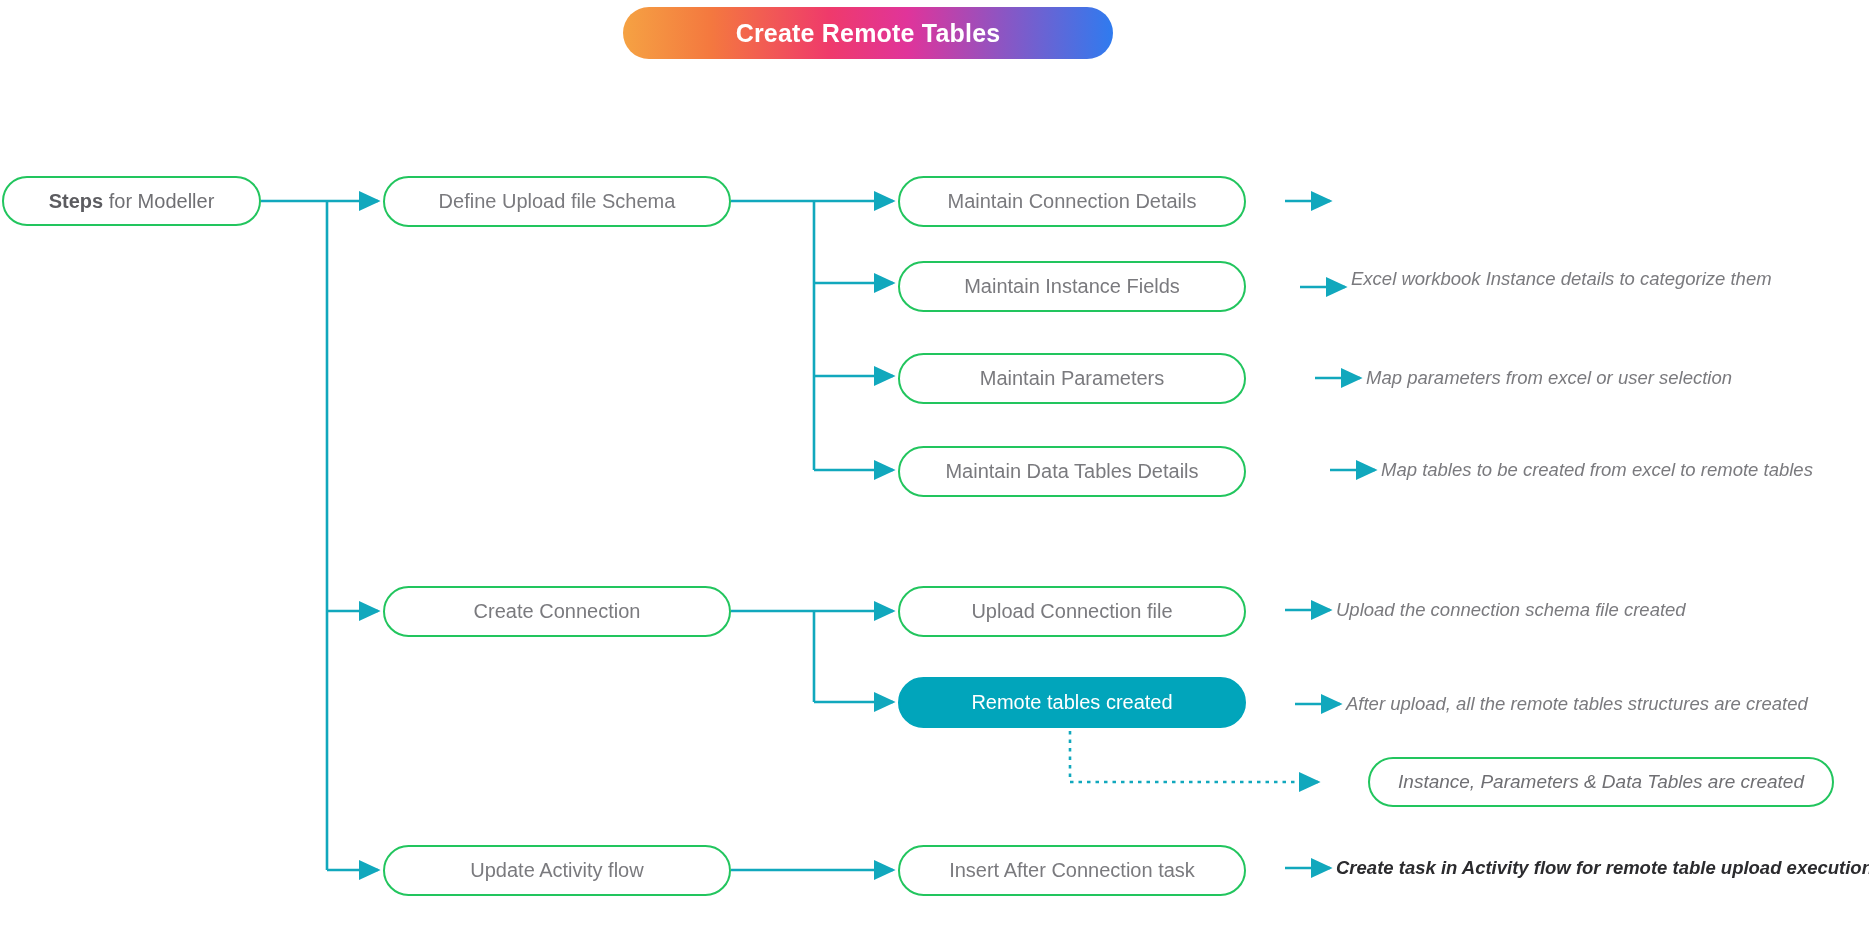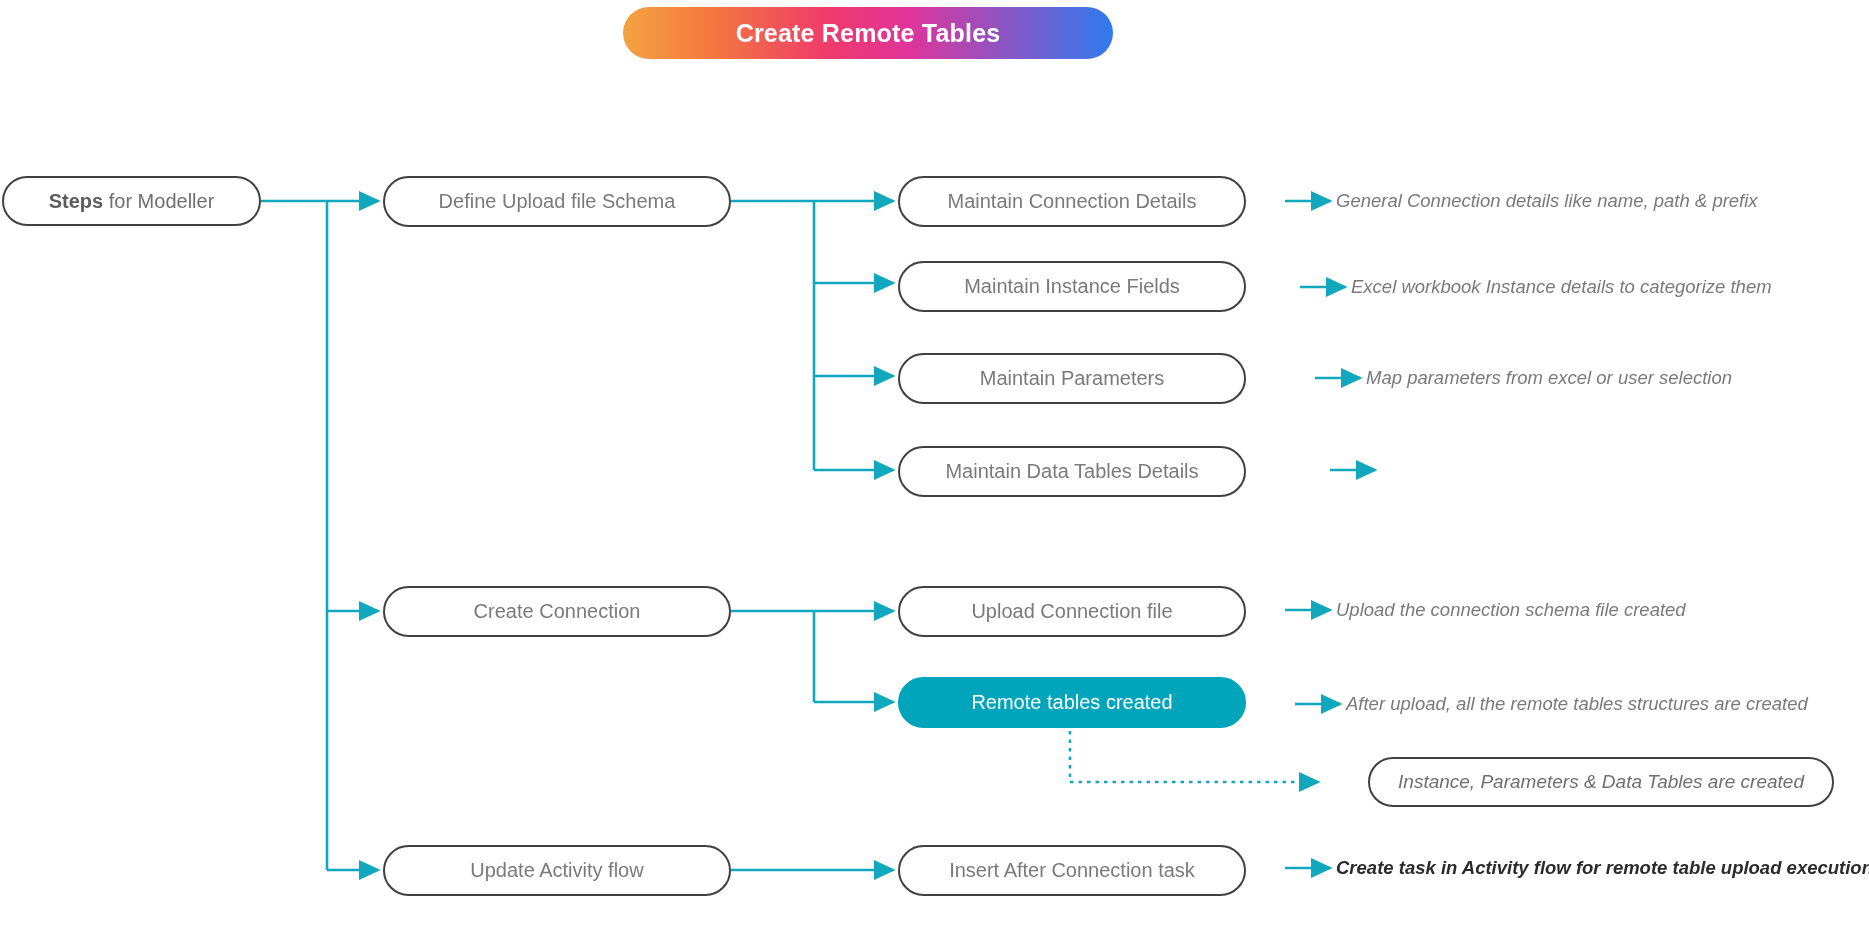--- a/index.html
+++ b/index.html
@@ -26,21 +26,21 @@
     font-size:25px;
     font-weight:bold;
     letter-spacing:.2px;
     white-space:nowrap;
   }
 
   
   .pill{
     position:absolute;
     box-sizing:border-box;
-    border:2px solid #404040;
+    border:2px solid #22c55e;
     border-radius:999px;
     background:#ffffff;
     display:flex;align-items:center;justify-content:center;
     color:#7a7a7e;
     font-size:20px;
     white-space:nowrap;
     padding:0 14px;
   }
   .pill.filled{
     background:#01a5bb;
@@ -171,32 +171,32 @@
   </div>
 
   <div class="pill" style="left:898px;top:845px;width:348px;height:51px;">
     <span>Insert After Connection task</span>
   </div>
 
   <div class="pill note" style="left:1368px;top:757px;width:466px;height:50px;">
     <span>Instance, Parameters &amp; Data Tables are created</span>
   </div>
 
-  <div class="anno" style="left:1336px;top:192px;">
-    <span>General Connection  details like name, path &amp; prefix</span>
-  </div>
-
-  <div class="anno" style="left:1351px;top:278px;">
+
+  <div class="anno" style="left:1351px;top:270px;">
     <span>Excel workbook Instance details to categorize them</span>
   </div>
 
   <div class="anno" style="left:1366px;top:369px;">
     <span>Map parameters from excel or user selection</span>
   </div>
 
+  <div class="anno" style="left:1381px;top:461px;">
+    <span>Map tables to be created from excel to remote tables</span>
+  </div>
 
   <div class="anno" style="left:1336px;top:601px;font-style:italic;">
     <span>Upload the connection schema file created</span>
   </div>
 
   <div class="anno" style="left:1346px;top:695px;">
     <span>After upload, all the remote tables structures are created</span>
   </div>
 
   <div class="anno strong" style="left:1336px;top:859px;">

